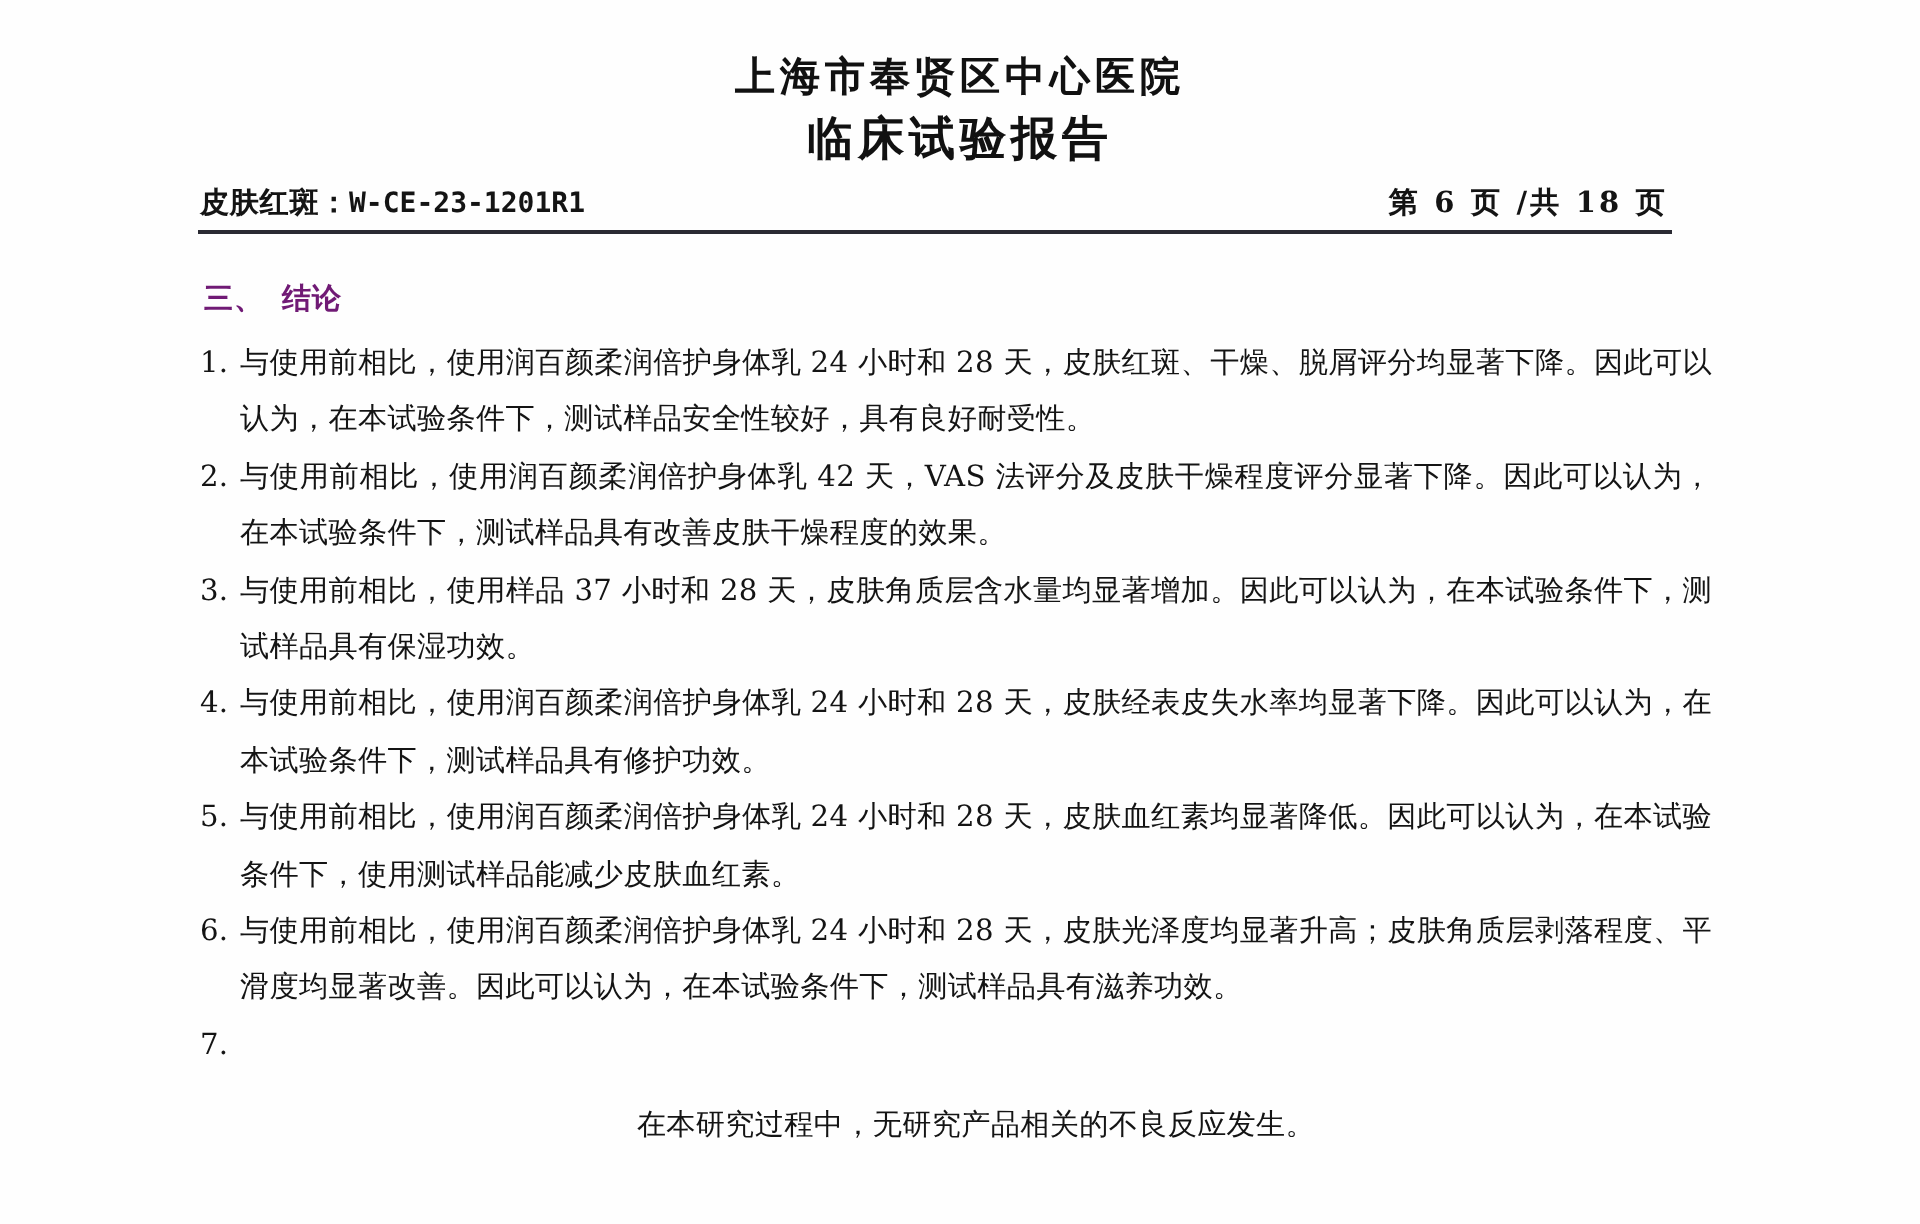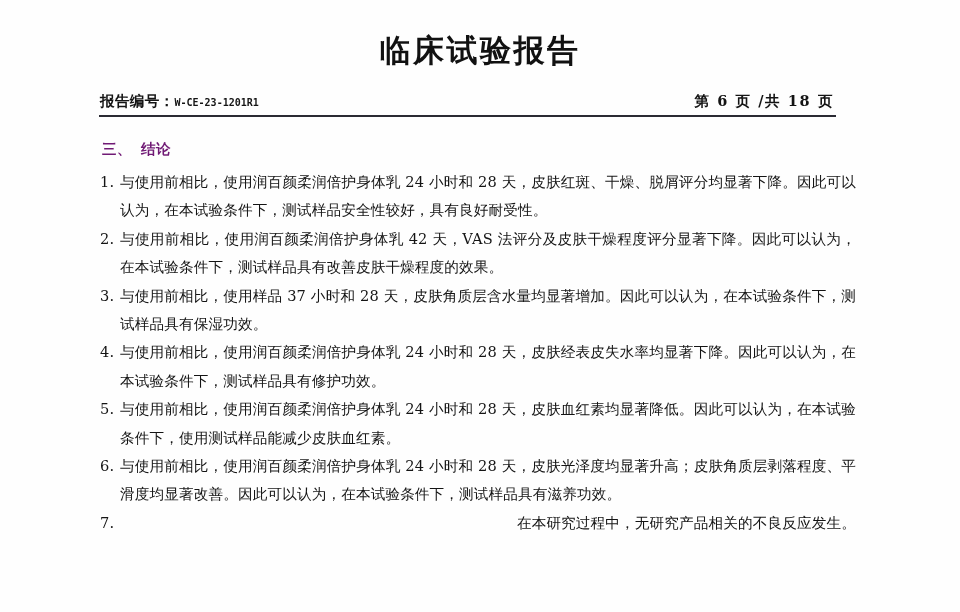--- a/index.html
+++ b/index.html
@@ -32,21 +32,21 @@
     text-align: center;
   }
   .org-name {
     font-size: 20px;
     font-weight: bold;
     letter-spacing: 2.5px;
     line-height: 1.25;
     color: #111;
   }
   .doc-title {
-    font-size: 31px;
+    font-size: 23px;
     font-weight: bold;
     letter-spacing: 2.5px;
     line-height: 1.3;
     margin-top: 4px;
     color: #111;
   }
 
   
   .meta-row {
     position: absolute;
@@ -61,21 +61,21 @@
     color: #141414;
   }
   .report-no {
     letter-spacing: 0.4px;
     white-space: nowrap;
   }
   .report-no .rn-value {
     font-family: "DejaVu Sans Mono", "Liberation Mono", monospace;
     font-weight: bold;
     letter-spacing: 0px;
-    font-size: 10px;
+    font-size: 14px;
     text-align: center;
   }
   .page-no {
     letter-spacing: 1.6px;
     white-space: nowrap;
     padding-right: 2px;
   }
 
   .header-rule {
     position: absolute;
@@ -122,43 +122,44 @@
     text-align: left;
     font-family: "DejaVu Serif", "Liberation Serif", serif;
   }
   .item-text {
     flex: 1 1 auto;
     text-align: justify;
     text-justify: inter-character;
     padding-right: 4px;
   }
   
-  li.single .item-text { text-align: right; }
+  li.single .item-text { text-align: center; margin-top: 40px; }
 
   .summary {
     margin-top: 26px;
     margin-left: 20px;
     font-size: 14.6px;
     line-height: 28.4px;
     letter-spacing: 0.15px;
     color: #141414;
   }
 </style>
 </head>
 <body>
 
 <div class="page">
 
   <div class="doc-header">
+    <div class="org-name">上海市奉贤区中心医院</div>
     <div class="doc-title">临床试验报告</div>
   </div>
 
   <div class="meta-row">
     <div class="report-no">
-      <span>报告编号：</span><span class="rn-value">W-CE-23-1201R1</span>
+      <span>皮肤红斑：</span><span class="rn-value">W-CE-23-1201R1</span>
     </div>
     <div class="page-no">第 6 页 /共 18 页</div>
   </div>
 
   <div class="header-rule"></div>
 
   <div class="body-content">
 
     <div class="section-heading">
       <span class="sec-num">三、</span><span>结论</span>

